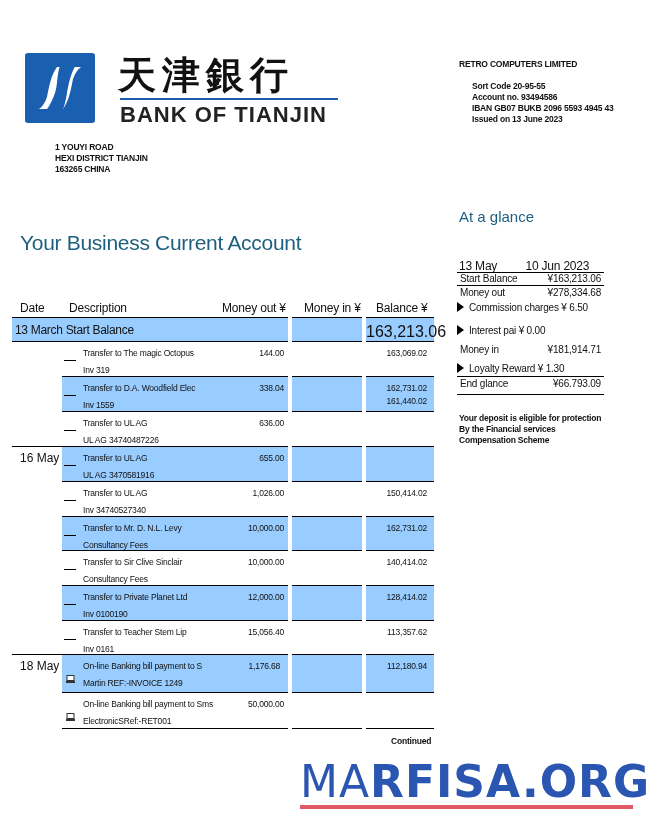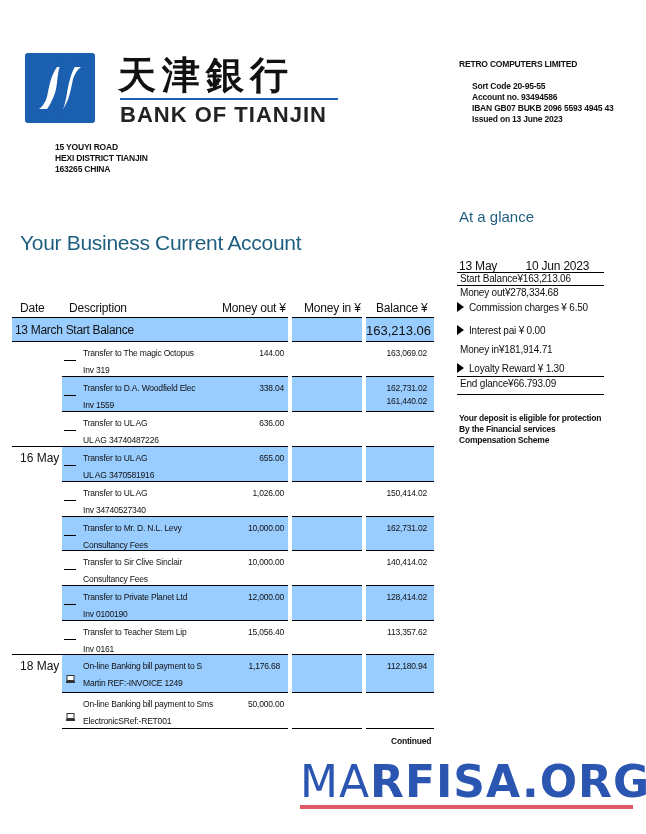--- a/index.html
+++ b/index.html
@@ -9,21 +9,21 @@
   .cn-title { left: 118px; top: 50px; font-family: "DejaVu Serif", serif; font-size: 38px; font-weight: bold; letter-spacing: 6px; color: #111; white-space: nowrap; }
   .logo-rule { left: 120px; top: 98px; width: 218px; height: 2px; background: #1b5fb0; }
   .en-title { left: 120px; top: 102px; font-size: 22px; font-weight: bold; letter-spacing: 1px; color: #222; white-space: nowrap; }
   .small { font-size: 8.5px; line-height: 11px; letter-spacing: -0.2px; font-weight: bold; }
   .addr { left: 55px; top: 142px; }
   .company { left: 459px; top: 59px; }
   .acct { left: 459px; top: 81px; margin-left: 13px; }
   .glance-title { left: 459px; top: 208px; font-size: 15px; color: #1e5f7f; }
   .page-title { left: 20px; top: 231px; font-size: 21px; color: #1e5f7f; letter-spacing: -0.3px; }
   .gl { left: 457px; width: 147px; font-size: 10px; letter-spacing: -0.2px; }
-  .gl-row { display: flex; justify-content: flex-start; padding: 0 3px; }
+  .gl-row { display: flex; justify-content: space-between; padding: 0 3px; }
   .gl-dates { top: 259px; font-size: 12px; padding: 0 2px; }
   .gl-line { left: 457px; width: 147px; height: 1px; background: #000; }
   .tri { display: inline-block; width: 0; height: 0; border-top: 5px solid transparent; border-bottom: 5px solid transparent; border-left: 7px solid #000; margin-right: 5px; vertical-align: -1px; }
   .notice { left: 459px; top: 413px; }
   .th { top: 301px; font-size: 12px; letter-spacing: -0.2px; white-space: nowrap; }
   .cell { position: absolute; }
   .blue { background: #99ccff; }
   .rule { position: absolute; height: 1px; background: #000; }
   .desc { font-size: 8.5px; letter-spacing: -0.2px; white-space: nowrap; }
   .amt { font-size: 8.5px; letter-spacing: -0.2px; text-align: right; white-space: nowrap; }
@@ -44,21 +44,21 @@
     <path d="M44 0 C30 10 34 30 30 40 C26 52 20 60 10 70 L30 70 C38 60 40 52 42 40 C44 30 46 14 60 0 Z" fill="#1b5fb0"></path>
     <path d="M14 14 L32 14 C26 22 24 34 22 44 C20 50 17 54 14 56 Z" fill="#1b5fb0"></path>
     <path d="M56 14 L56 56 L38 56 C44 48 46 36 48 26 C50 20 53 16 56 14 Z" fill="#1b5fb0"></path>
   </svg>
 </div>
 <div class="abs cn-title">天津銀行</div>
 <div class="abs logo-rule"></div>
 <div class="abs en-title">BANK OF TIANJIN</div>
 
 <div class="abs addr small">
-  <div>15 YOUYI ROAD</div>
+  <div>1 YOUYI ROAD</div>
   <div>HEXI DISTRICT TIANJIN</div>
   <div>163265 CHINA</div>
 </div>
 
 <div class="abs company small">RETRO COMPUTERS LIMITED</div>
 <div class="abs acct small">
   <div>Sort Code 20-95-55</div>
   <div>Account no. 93494586</div>
   <div>IBAN GB07 BUKB 2096 5593 4945 43</div>
   <div>Issued on 13 June 2023</div>
@@ -114,21 +114,21 @@
 <div class="abs th" style="left:376px">Balance ¥</div>
 
 <div id="tbl">
     <div class="rule" style="left:12px;width:276px;top:317px"></div>
     <div class="rule" style="left:292px;width:70px;top:317px"></div>
     <div class="rule" style="left:366px;width:68px;top:317px"></div>
     <div class="cell blue" style="left:12px;width:276px;top:318px;height:23px"></div>
     <div class="cell blue" style="left:292px;width:70px;top:318px;height:23px"></div>
     <div class="cell blue" style="left:366px;width:68px;top:318px;height:23px"></div>
     <div class="cell" style="left:15px;top:323px;font-size:12px;letter-spacing:-0.3px">13 March Start Balance</div>
-    <div class="cell" style="left:366px;width:62px;top:323px;font-size:13px;text-align:left">163,213.06</div>
+    <div class="cell" style="left:366px;width:62px;top:323px;font-size:16px;text-align:left">163,213.06</div>
     <div class="rule" style="left:12px;width:276px;top:341px"></div>
     <div class="rule" style="left:292px;width:70px;top:341px"></div>
     <div class="rule" style="left:366px;width:68px;top:341px"></div>
     <div class="dash" style="top:360px"></div>
     <div class="cell desc" style="left:83px;top:348px">Transfer to The magic Octopus</div>
     <div class="cell desc" style="left:83px;top:365px">Inv 319</div>
     <div class="cell amt" style="left:200px;width:84px;top:348px">144.00</div>
     <div class="cell amt" style="left:366px;width:61px;top:348px">163,069.02</div>
     <div class="rule" style="left:62px;width:226px;top:376px"></div>
     <div class="rule" style="left:292px;width:70px;top:376px"></div>

